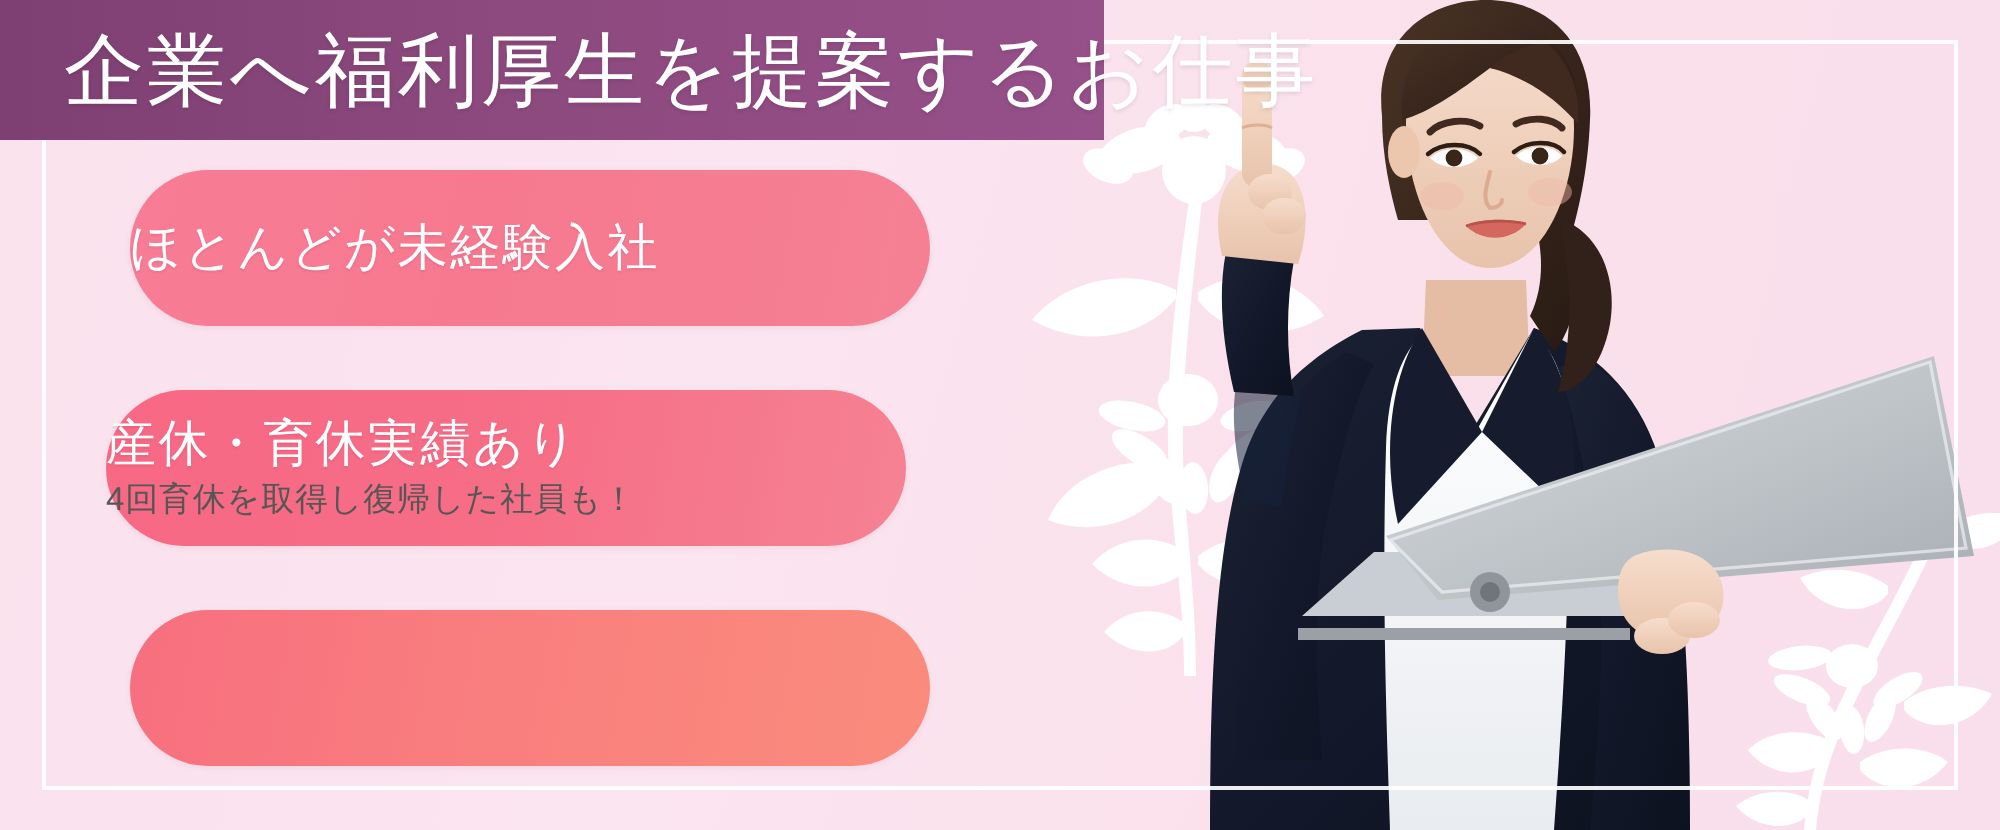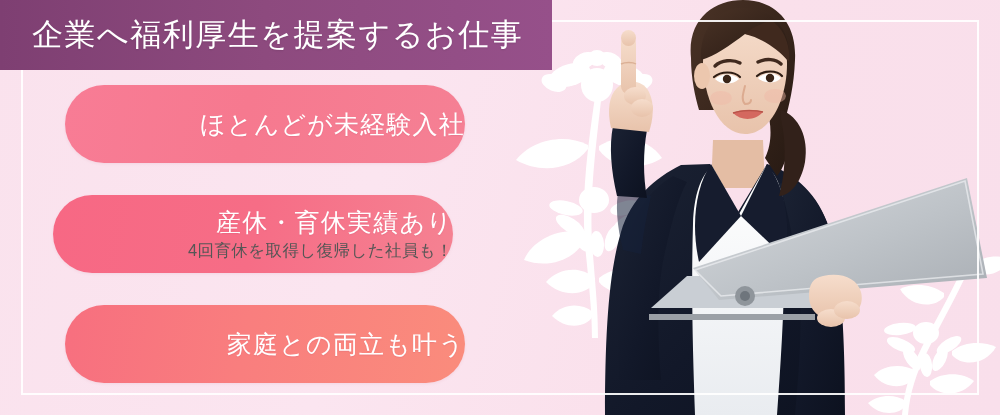--- a/index.html
+++ b/index.html
@@ -31,35 +31,35 @@
   
   #title-bar {
     position:absolute; left:0; top:0;
     width:552px; height:70px;
     background: linear-gradient(90deg,#7e3f72 0%, #8d4a7e 48%, #96508a 100%);
     display:flex; align-items:center;
     z-index:5;
   }
   #title-text {
     color:#fff;
-    font-size:31px;
+    font-size:40px;
     letter-spacing:1.5px;
     margin-left:32px;
     font-weight:400;
     white-space:nowrap;
     text-shadow:0 1px 2px rgba(0,0,0,.10);
   }
   
   #pill-list { position:absolute; left:0; top:0; z-index:4; }
   .pill {
     position:absolute;
     width:400px; height:78px;
     border-radius:40px;
     display:flex; flex-direction:column;
-    align-items:flex-end; justify-content:center;
+    align-items:flex-start; justify-content:center;
     box-shadow:0 1px 3px rgba(180,90,120,.10);
   }
   .pill .headline {
     color:#ffffff;
     font-size:25px;
     line-height:1.05;
     letter-spacing:1.2px;
     white-space:nowrap;
     text-shadow:0 1px 1px rgba(190,70,110,.18);
   }
@@ -251,19 +251,18 @@
 
   <div id="pill-list">
     <div class="pill" id="pill-0">
       <div class="headline">ほとんどが未経験入社</div>
     </div>
     <div class="pill" id="pill-1">
       <div class="headline">産休・育休実績あり</div>
       <div class="sub">4回育休を取得し復帰した社員も！</div>
     </div>
     <div class="pill" id="pill-2">
-      <div class="headline">家庭との両立も叶う</div>
     </div>
   </div>
 
   <div class="frame"></div>
 
 </div>
 
 </body></html>

